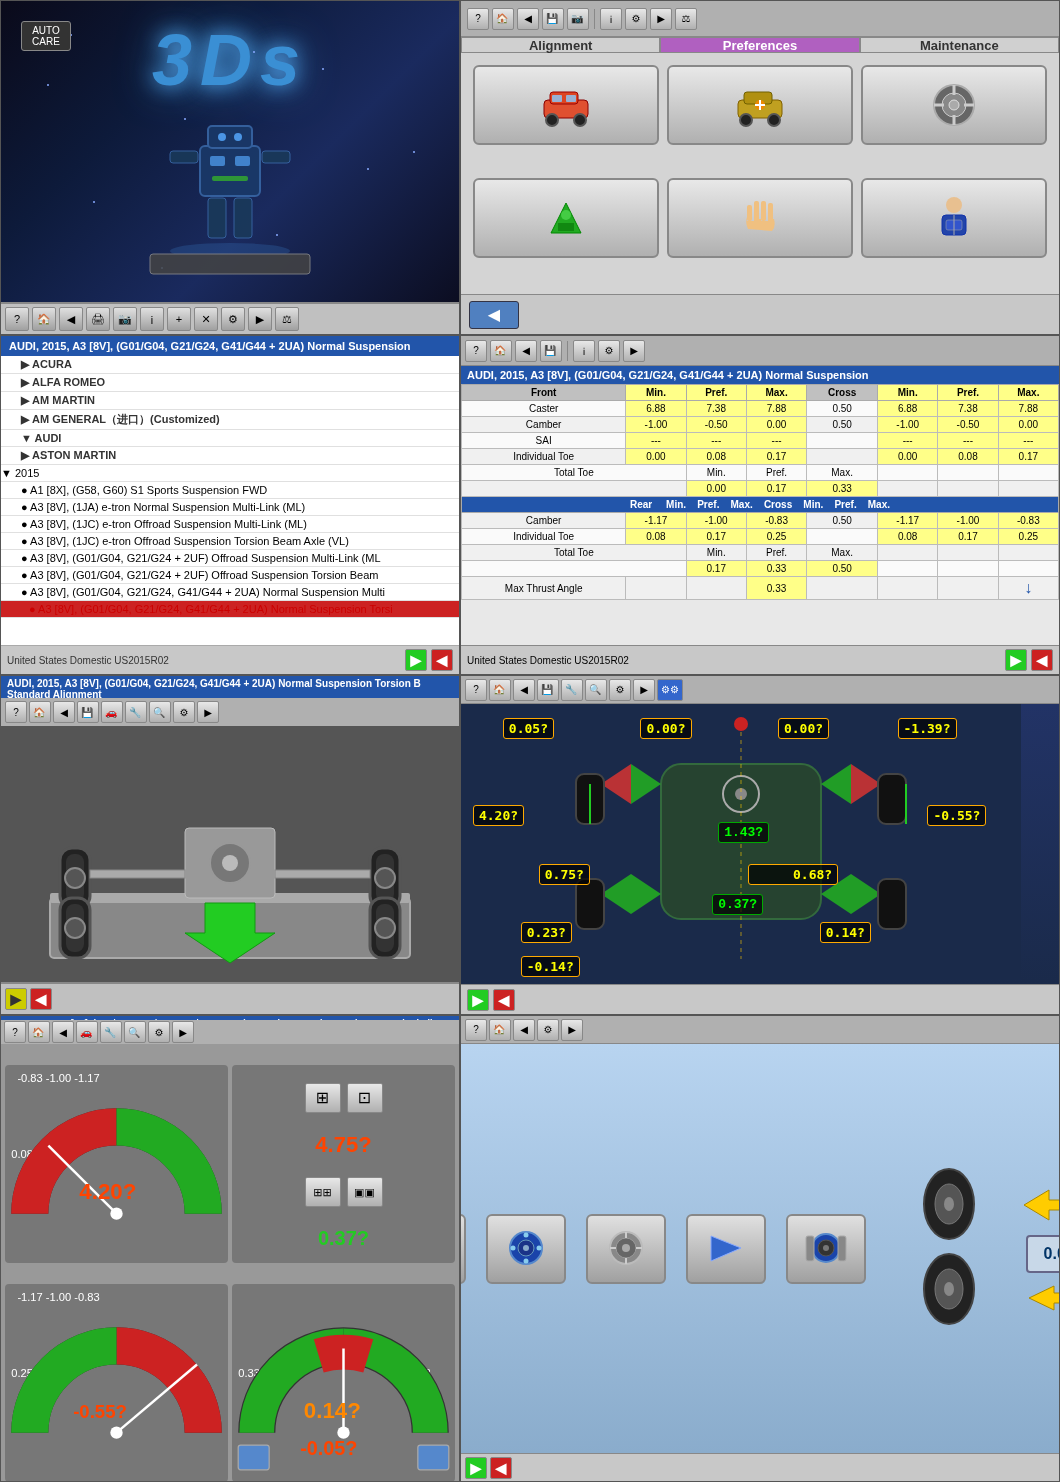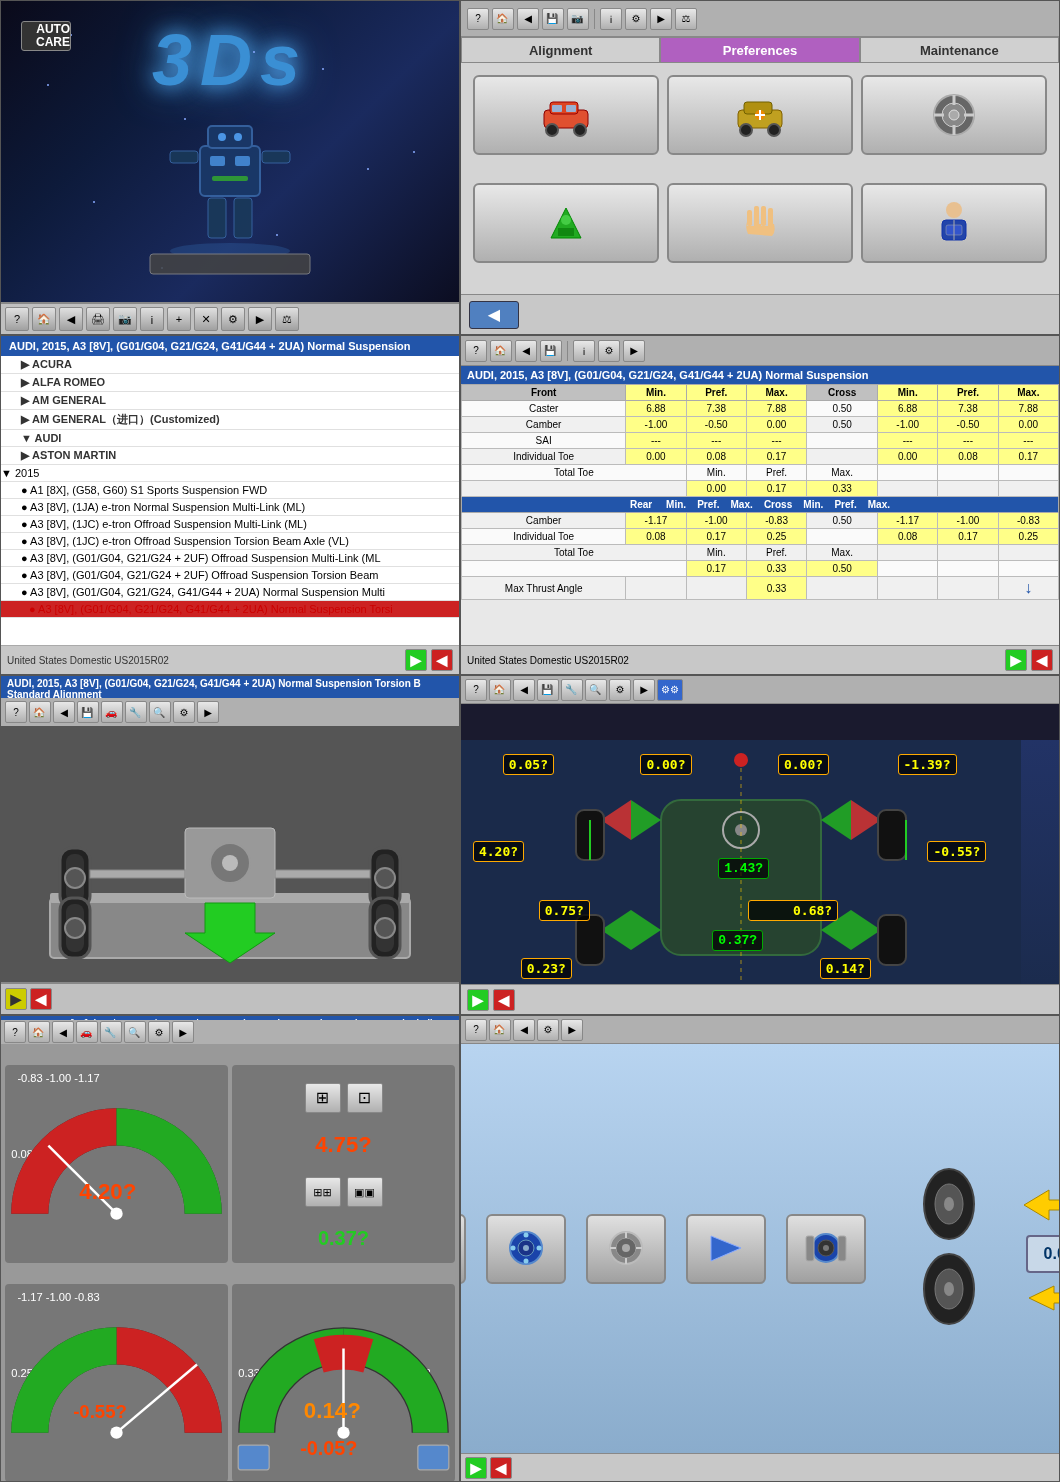--- a/index.html
+++ b/index.html
@@ -91,21 +91,21 @@
       height: 36px;
       background: #b0b0b0;
       display: flex;
       align-items: center;
       padding: 2px 6px;
       gap: 3px;
       border-bottom: 1px solid #888;
     }
     .prefs-tabs {
       display: flex;
-      height: 26px;
+      height: 16px;
       background: #c0c0c0;
     }
     .prefs-tab {
       flex: 1;
       display: flex;
       align-items: center;
       justify-content: center;
       font-size: 13px;
       font-weight: bold;
       cursor: pointer;
@@ -296,21 +296,20 @@
       align-items: center;
       padding: 2px 4px;
       gap: 2px;
       border-bottom: 1px solid #888;
     }
     .live-display {
       background: linear-gradient(180deg, #223366 0%, #1a2a4a 100%);
       height: calc(100% - 28px - 30px);
       position: relative;
       overflow: hidden;
-      margin-top: 36px;
     }
     .live-footer {
       position: absolute;
       bottom: 0;
       left: 0;
       right: 0;
       height: 30px;
       background: #c8c8c8;
       display: flex;
       align-items: center;
@@ -478,21 +477,21 @@
       <div class="star" style="top:15%;left:55%"></div>
       <div class="star" style="top:60%;left:20%"></div>
       <div class="star" style="top:70%;left:60%"></div>
       <div class="star" style="top:80%;left:35%"></div>
       <div class="star" style="top:25%;left:10%"></div>
       <div class="star" style="top:45%;left:90%"></div>
     </div>
 
     <div style="position:absolute;top:20px;left:20px;display:flex;align-items:center;gap:6px;">
       <div style="width:50px;height:30px;background:#333;border:1px solid #888;border-radius:3px;display:flex;align-items:center;justify-content:center;">
-        <span style="color:white;font-size:12px;font-weight:bold;text-align:right;line-height:1.1;">AUTO CARE</span>
+        <span style="color:white;font-size:10px;font-weight:normal;text-align:center;line-height:1.1;">AUTO CARE</span>
       </div>
     </div>
 
     <div style="margin-top:-30px;">
       <span class="splash-3ds">3Ds</span>
     </div>
 
     <svg width="200" height="180" viewBox="0 0 200 180" style="margin-top:5px;opacity:0.85;">
 
       <rect x="70" y="40" width="60" height="50" rx="5" fill="#1a3a6a" stroke="#3a6aaa" stroke-width="2"></rect>
@@ -624,21 +623,21 @@
       </div>
     </div>
   </div>
 
   <div class="panel panel-vehicle-list">
     <div class="vl-header">AUDI, 2015, A3 [8V], (G01/G04, G21/G24, G41/G44 + 2UA) Normal Suspension</div>
 
     <div class="vl-list">
       <div class="vl-item category">▶ ACURA</div>
       <div class="vl-item category">▶ ALFA ROMEO</div>
-      <div class="vl-item category">▶ AM GENERAL</div>
+      <div class="vl-item category">▶ AM MARTIN</div>
       <div class="vl-item category">▶ AM GENERAL（进口）(Customized)</div>
       <div class="vl-item category">▼ AUDI</div>
       <div class="vl-item category">▶ ASTON MARTIN</div>
       <div class="vl-item sub">▼ 2015</div>
       <div class="vl-item sub2">● A1 [8X], (G58, G60) S1 Sports Suspension FWD</div>
       <div class="vl-item sub2">● A3 [8V], (1JA) e-tron Normal Suspension Multi-Link (ML)</div>
       <div class="vl-item sub2">● A3 [8V], (1JC) e-tron Offroad Suspension Multi-Link (ML)</div>
       <div class="vl-item sub2">● A3 [8V], (1JC) e-tron Offroad Suspension Torsion Beam Axle (VL)</div>
       <div class="vl-item sub2">● A3 [8V], (G01/G04, G21/G24 + 2UF) Offroad Suspension Multi-Link (ML</div>
       <div class="vl-item sub2">● A3 [8V], (G01/G04, G21/G24 + 2UF) Offroad Suspension Torsion Beam</div>

